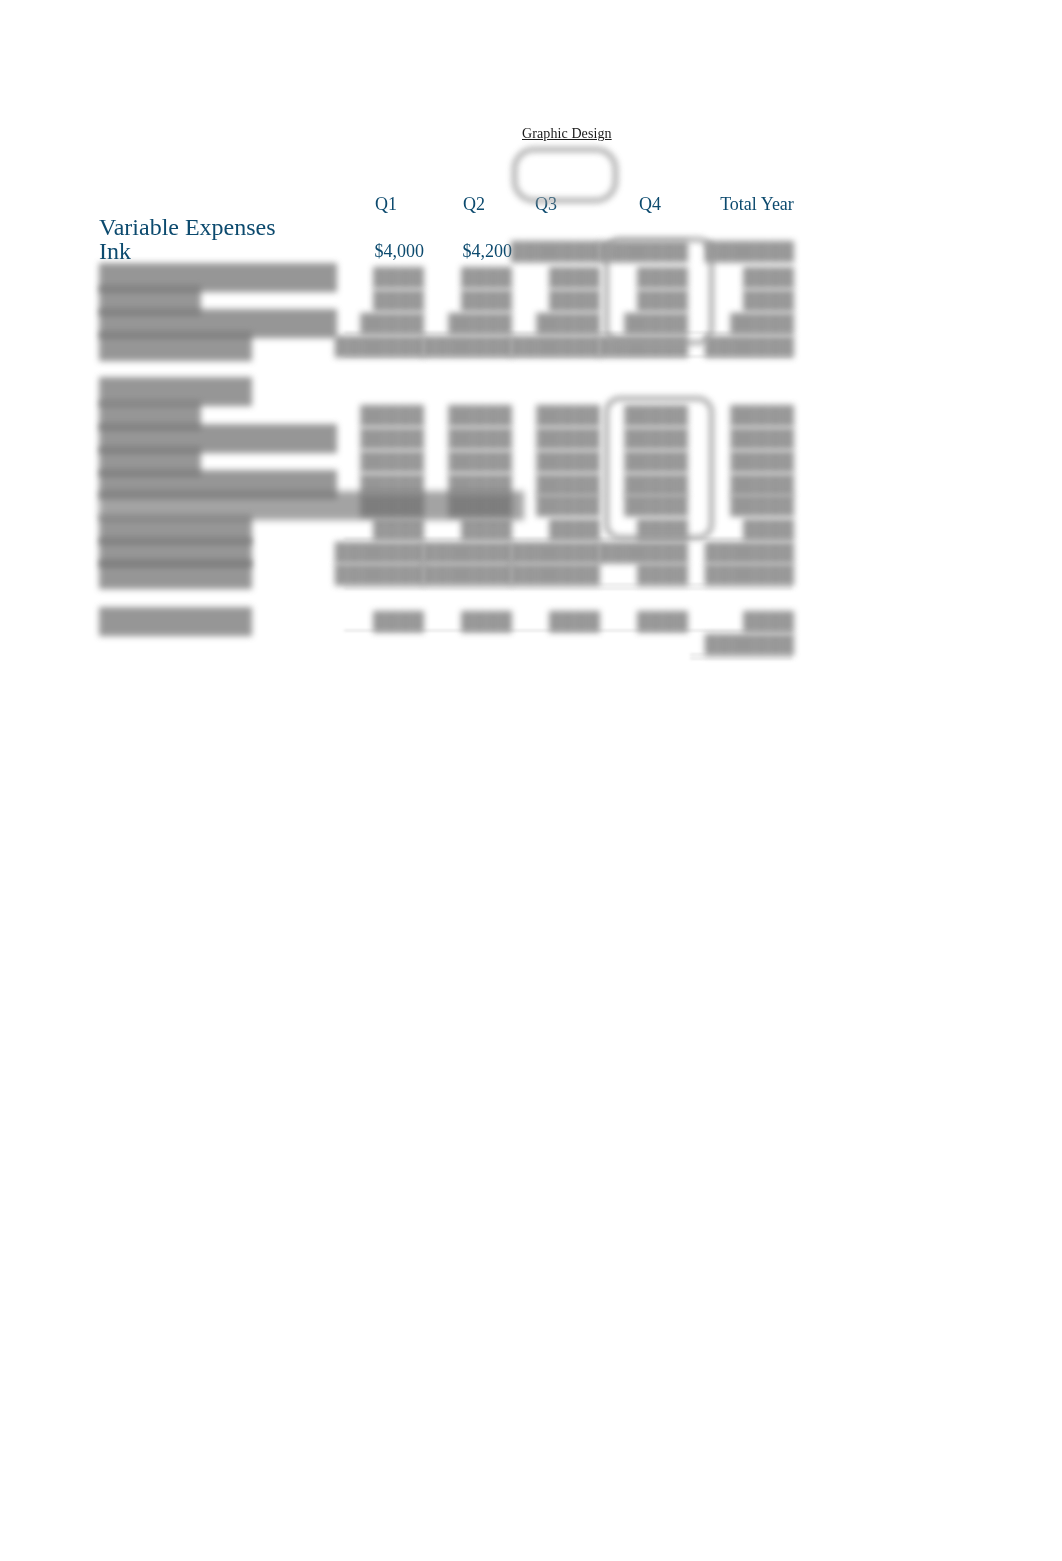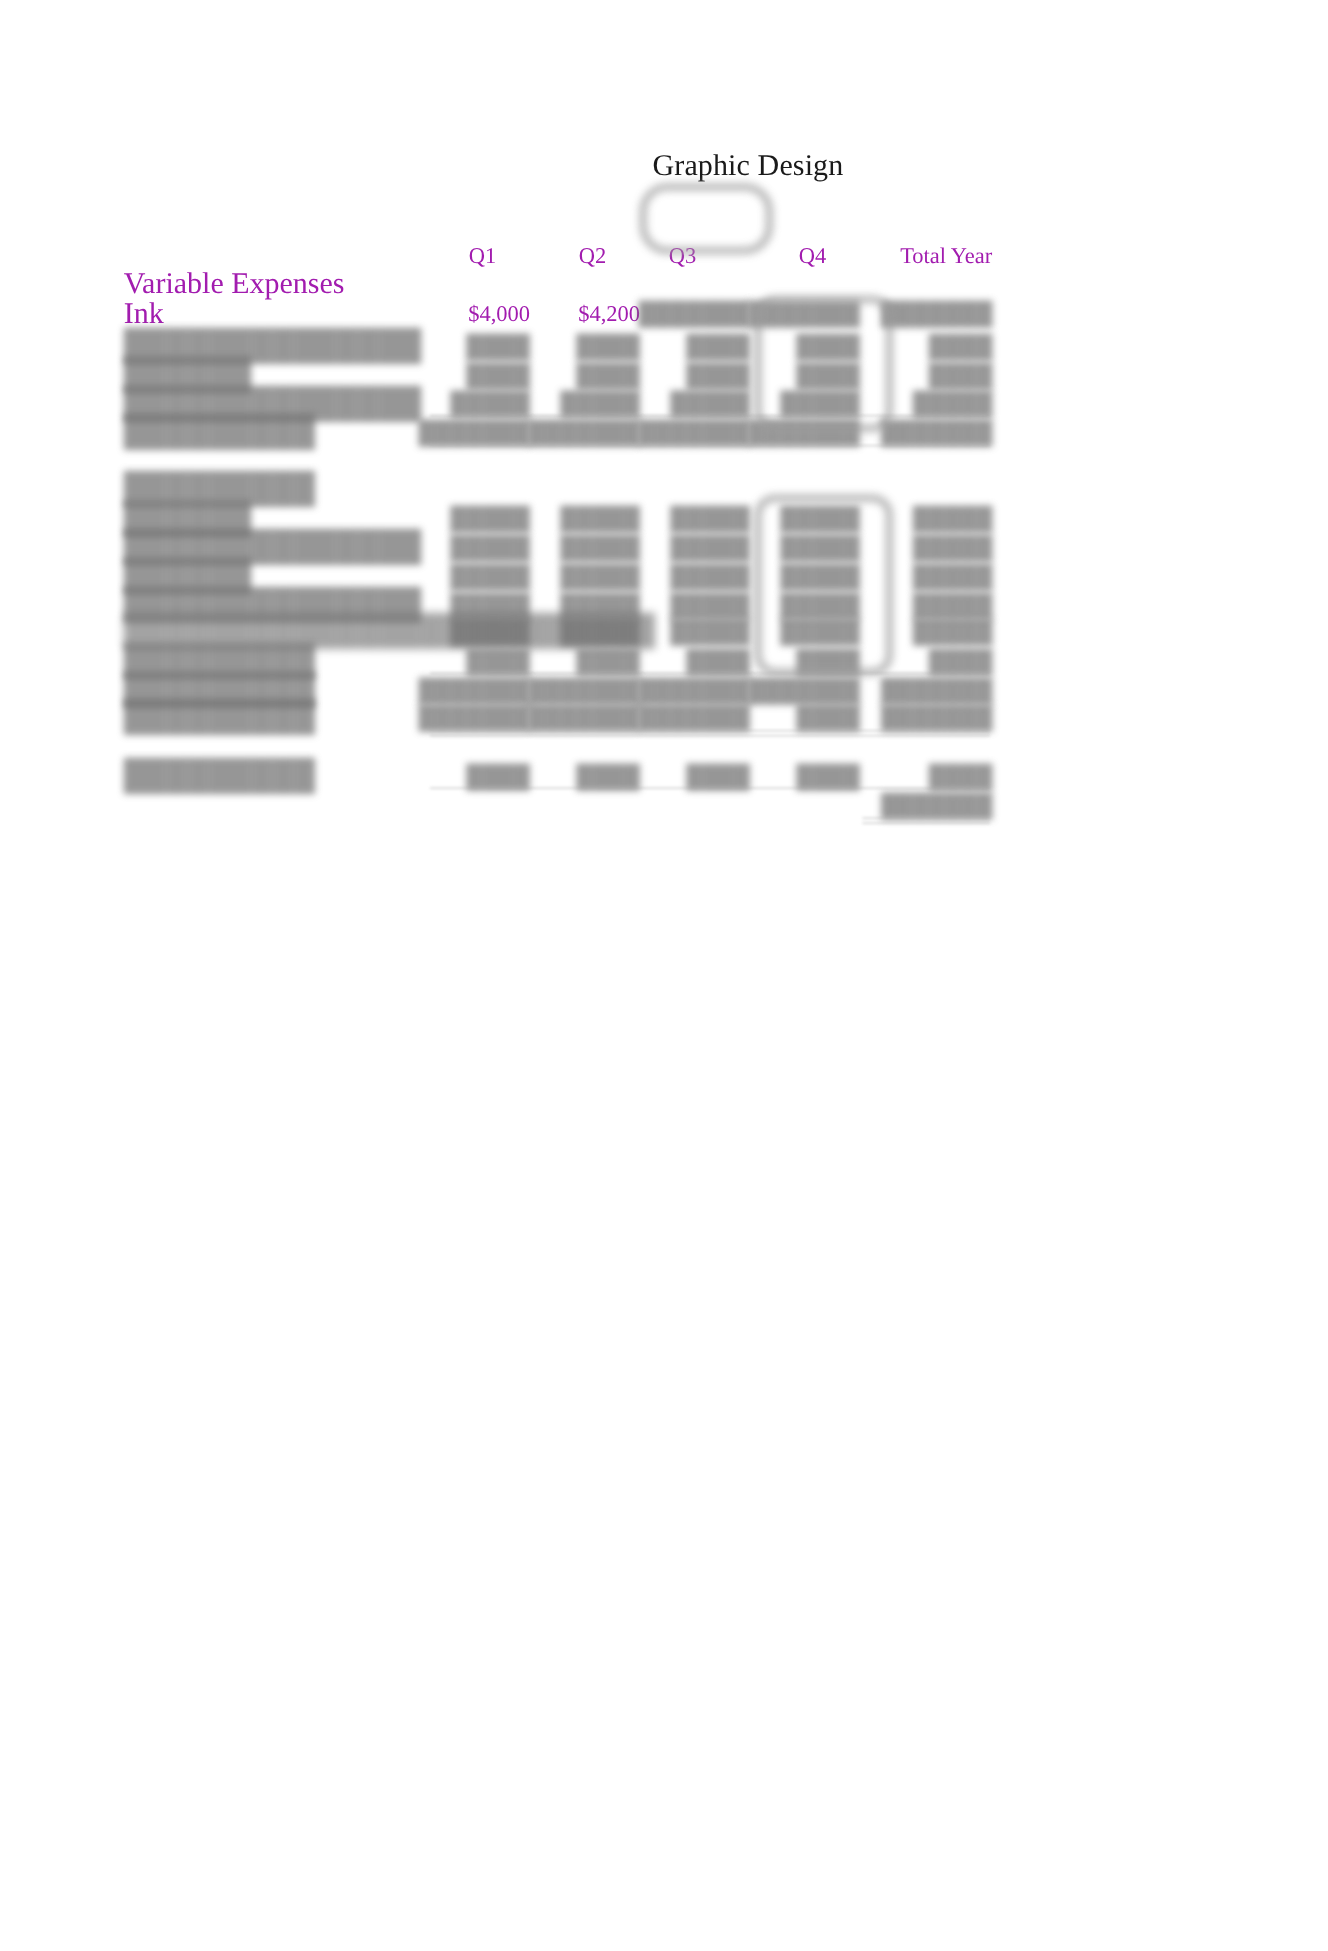--- a/index.html
+++ b/index.html
@@ -26,24 +26,25 @@
     height: 1561px;
   }
 
   
   .doc-title {
     position: absolute;
     left: 0;
     top: 122px;
     width: 915px;
     text-align: left;
-    font-size: 24px;
+    font-size: 14px;
     line-height: 23px;
     letter-spacing: 0.1px;
     white-space: nowrap;
+    text-decoration: underline;
   }
   .doc-title span { position: relative; left: 522px; }
 
   
   .row {
     position: absolute;
     left: 0;
     width: 1062px;
     height: 23px;
     line-height: 23px;
@@ -87,21 +88,21 @@
   .blurred {
     filter: blur(3.1px);
     color: #6f6f6f;
     opacity: 0.72;
   }
   .blurred-strong {
     filter: blur(3.6px);
     color: #757575;
     opacity: 0.66;
   }
-  .crisp { color: #a21caf; }
+  .crisp { color: #0c4a6e; }
 
   
   .rule {
     position: absolute;
     height: 1px;
     background: #9a9a9a;
     opacity: 0.55;
     filter: blur(1.4px);
   }
   .rule.dbl {

